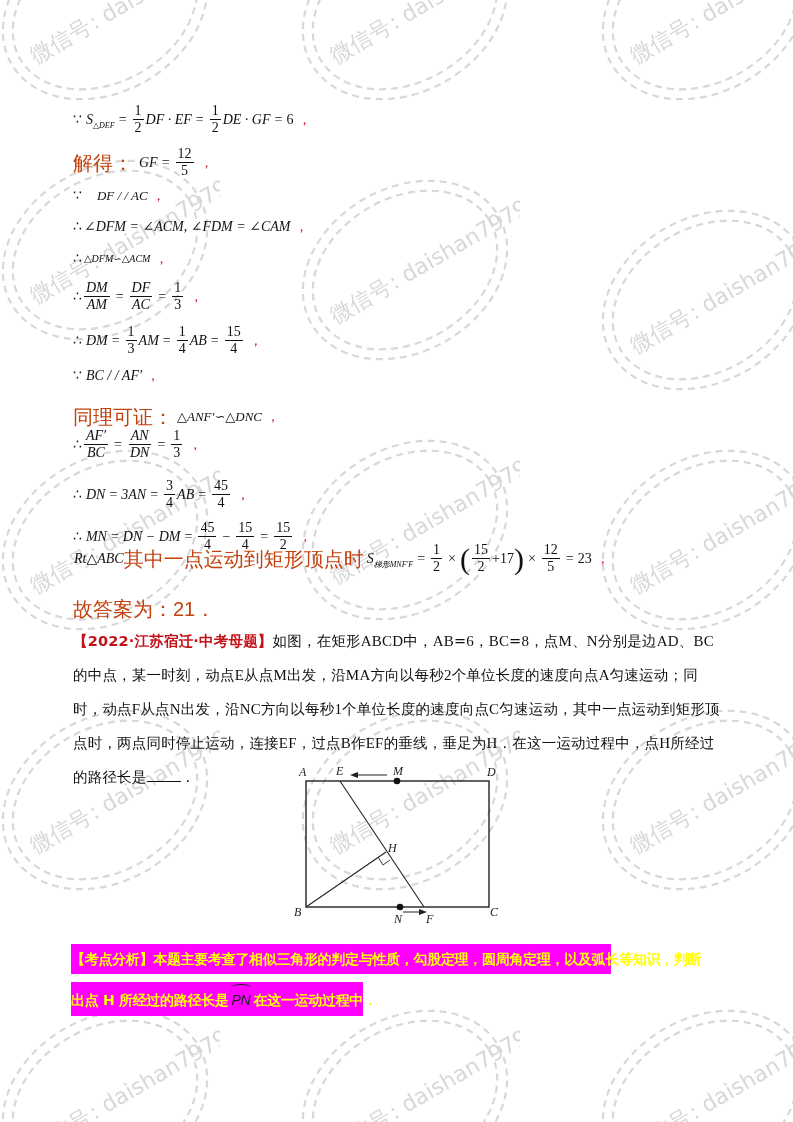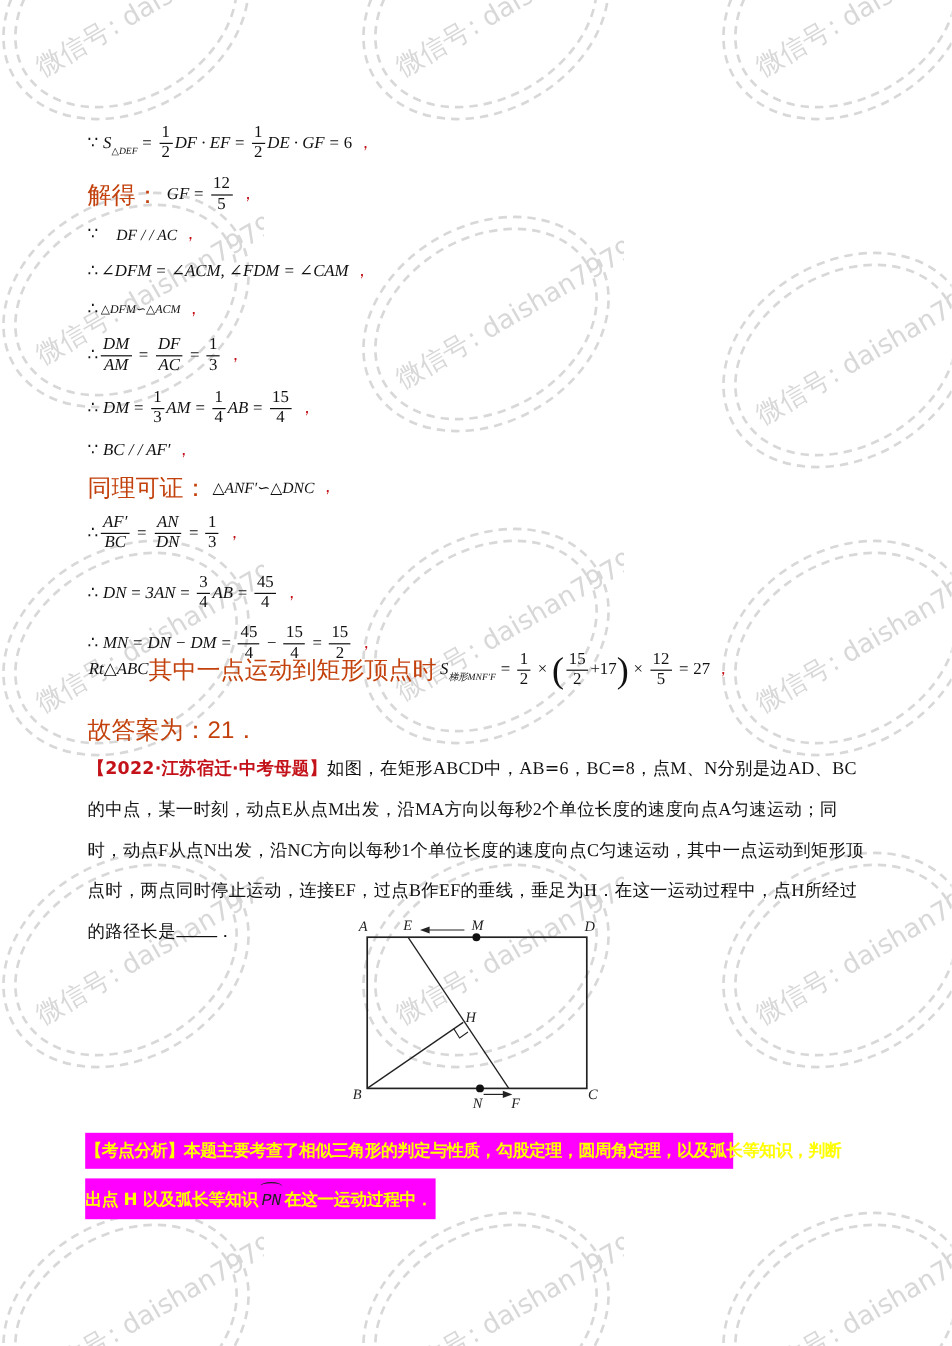--- a/index.html
+++ b/index.html
@@ -17,21 +17,21 @@
   .frac .num { border-bottom: 1px solid #111; padding: 0 2px; }
   .frac .den { padding: 0 2px; }
   .sub { font-size: 8px; position: relative; top: 6px; font-style: italic; }
   .op { margin: 0 4px; }
   .para { position: absolute; left: 73px; width: 650px; font-family: "DejaVu Sans", sans-serif; font-size: 14.5px; line-height: 34px; letter-spacing: 0.2px; }
   .para .tag { color: #c4121a; font-weight: bold; }
   .para .m { font-family: "Liberation Serif", serif; font-size: 15px; }
   .para .n { font-family: "Liberation Serif", serif; font-size: 15px; }
   .blank { display: inline-block; width: 34px; border-bottom: 1px solid #111; height: 14px; vertical-align: baseline; }
   .hl { position: absolute; left: 71px; background: #ff00ff; color: #ffff00; font-family: "DejaVu Sans", sans-serif; font-size: 14px; font-weight: bold; height: 30px; line-height: 30px; white-space: nowrap; letter-spacing: -0.3px; }
-  .hl .arc { font-family: Liberation Mono, monospace; font-style: italic; color: #222; font-weight: normal; position: relative; display: inline-block; margin: 0 3px; }
+  .hl .arc { font-family: Liberation Sans, sans-serif; font-style: italic; color: #222; font-weight: normal; position: relative; display: inline-block; margin: 0 3px; }
   .hl .arc::before { content: ""; position: absolute; left: -1px; right: -1px; top: 2px; height: 6px; border-top: 1px solid #222; border-radius: 50% 50% 0 0; }
   .figure { position: absolute; left: 290px; top: 760px; width: 220px; height: 170px; }
   .footer { position: absolute; right: 18px; top: 1080px; font-family: "DejaVu Sans", sans-serif; font-size: 18px; color: #222; text-shadow: 1px 1px 1px #fff, -1px -1px 1px #fff; }
 </style>
 </head>
 <body>
 
 <div class="wm-layer">
   <div class="wm" style="left:-10px;top:-90px"><svg viewBox="0 0 230 200" xmlns="http://www.w3.org/2000/svg">
     <g transform="rotate(-30 115 100)" fill="none" stroke="#d8d8d8" stroke-width="2.2" stroke-dasharray="7 5">
@@ -293,21 +293,21 @@
       </span>
     <span class="comma">，</span>
   </div>
 
   <div class="line" style="top:366px">
     <span>∵</span>
     <span class="i" style="margin-left:4px">BC / / AF′</span>
     <span class="comma">，</span>
   </div>
 
-  <div class="line" style="top:397px">
+  <div class="line" style="top:407px">
     <span class="red">同理可证：</span>
     <span class="i" style="margin-left:4px;font-size:13px">△ANF′∽△DNC</span>
     <span class="comma">，</span>
   </div>
 
   <div class="line" style="top:428px">
     <span>∴</span>
     <span class="frac i">
         <span class="num">AF′</span>
         <span class="den">BC</span>
@@ -384,21 +384,21 @@
         <span class="den">2</span>
       </span>
     <span>+17</span>
     <span style="font-size:30px;font-weight:100;line-height:30px">)</span>
     <span class="op">×</span>
     <span class="frac">
         <span class="num">12</span>
         <span class="den">5</span>
       </span>
     <span class="op">=</span>
-    <span>27</span>
+    <span>23</span>
     <span class="comma">，</span>
   </div>
 
   <div class="line" style="top:599px">
     <span class="red">故答案为：21．</span>
   </div>
 
   <div class="para" style="top:624px">
     <span class="tag">【2022·江苏宿迁·中考母题】</span><span id="problem-text"><span>如图，在矩形</span><span class="m">ABCD</span><span>中，</span><span class="m">AB</span><span>=</span><span class="n">6</span><span>，</span><span class="m">BC</span><span>=</span><span class="n">8</span><span>，点</span><span class="m">M</span><span>、</span><span class="m">N</span><span>分别是边</span><span class="m">AD</span><span>、</span><span class="m">BC</span><span>的中点，某一时刻，动点</span><span class="m">E</span><span>从点</span><span class="m">M</span><span>出发，沿</span><span class="m">MA</span><span>方向以每秒</span><span class="n">2</span><span>个单位长度的速度向点</span><span class="m">A</span><span>匀速运动；同时，动点</span><span class="m">F</span><span>从点</span><span class="m">N</span><span>出发，沿</span><span class="m">NC</span><span>方向以每秒</span><span class="n">1</span><span>个单位长度的速度向点</span><span class="m">C</span><span>匀速运动，其中一点运动到矩形顶点时，两点同时停止运动，连接</span><span class="m">EF</span><span>，过点</span><span class="m">B</span><span>作</span><span class="m">EF</span><span>的垂线，垂足为</span><span class="m">H</span><span>．在这一运动过程中，点</span><span class="m">H</span><span>所经过的路径长是</span><span class="blank"></span><span>．</span></span>
   </div>
@@ -426,16 +426,16 @@
         <text x="136" y="163">F</text>
         <text x="200" y="156">C</text>
       </g>
     </svg>
   </div>
 
   <div class="hl" style="top:944px;width:540px">
     <span>【考点分析】</span><span>本题主要考查了相似三角形的判定与性质，勾股定理，圆周角定理，以及弧长等知识，判断</span>
   </div>
   <div class="hl" style="top:982px;width:292px;height:34px;line-height:36px">
-    <span>出点 H 以及弧长等知识</span><span class="arc">PN</span><span>在这一运动过程中．</span>
+    <span>出点 H 所经过的路径长是</span><span class="arc">PN</span><span>在这一运动过程中．</span>
   </div>
 
 </div>
 
 </body></html>

